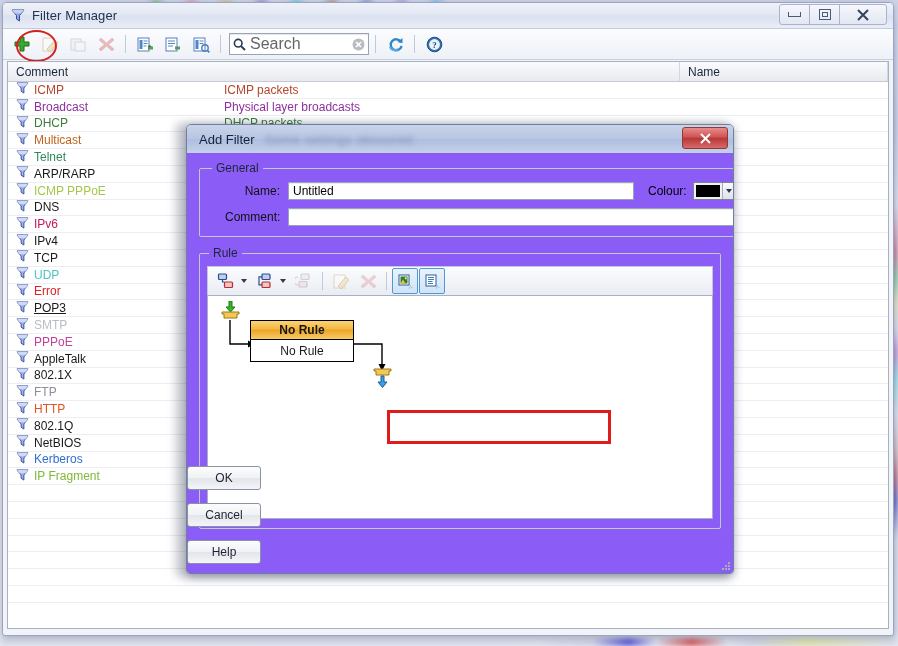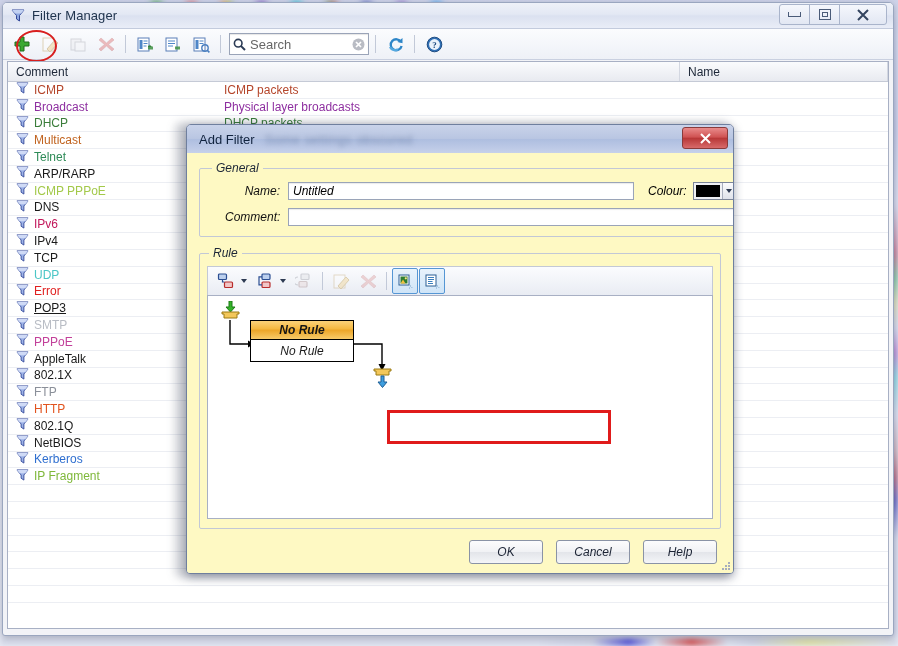--- a/index.html
+++ b/index.html
@@ -137,21 +137,21 @@
     border: 1px solid #9aa4b8;
     background: #fff;
     display: flex; align-items: center;
     padding: 0 3px;
     margin-left: 2px;
     box-shadow: inset 0 1px 1px rgba(0,0,0,.1);
   }
   #search-placeholder {
     flex: 1;
     color: #666;
-    font-size: 13px;
+    font-size: 16px;
     padding-left: 4px;
   }
   #add-highlight {
     position: absolute;
     left: 13px; top: 1px;
     width: 37px; height: 28px;
     border: 2.5px solid #d81f1f;
     border-radius: 50%;
     pointer-events: none;
   }
@@ -257,24 +257,23 @@
     background: linear-gradient(180deg,#e98b8b 0%, #d05353 45%, #b83838 52%, #d86a6a 100%);
     display: flex; align-items: center; justify-content: center;
     color: #fff;
     font-size: 13px;
     font-weight: bold;
     text-shadow: 0 1px 1px rgba(0,0,0,.45);
   }
   #dlg-body {
     position: absolute;
     left: 0; right: 0; top: 28px; bottom: 0;
-    background: #fef9c3;
+    background: #8b5cf6;
     padding: 8px 12px;
     box-sizing: border-box;
-    font-style: italic;
   }
   fieldset.group {
     border: 1px solid #c2c8d6;
     border-radius: 2px;
     margin: 0 0 9px 0;
     padding: 7px 10px 10px 10px;
     background: transparent;
   }
   fieldset.group > legend {
     font-size: 12px;
@@ -395,20 +394,21 @@
   }
 
   
   #dlg-buttons {
     position: absolute;
     left: 0; right: 0; bottom: 9px;
     display: flex;
     justify-content: flex-end;
     padding-right: 16px;
     gap: 13px;
+    flex-direction: column;
   }
   .dlg-btn {
     width: 72px; height: 22px;
     border: 1px solid #8a93a6;
     border-radius: 3px;
     background: linear-gradient(180deg,#fcfcfd 0%, #f1f2f5 48%, #e3e5ea 52%, #f4f5f8 100%);
     display: flex; align-items: center; justify-content: center;
     font-size: 12px;
     color: #1b2334;
   }

